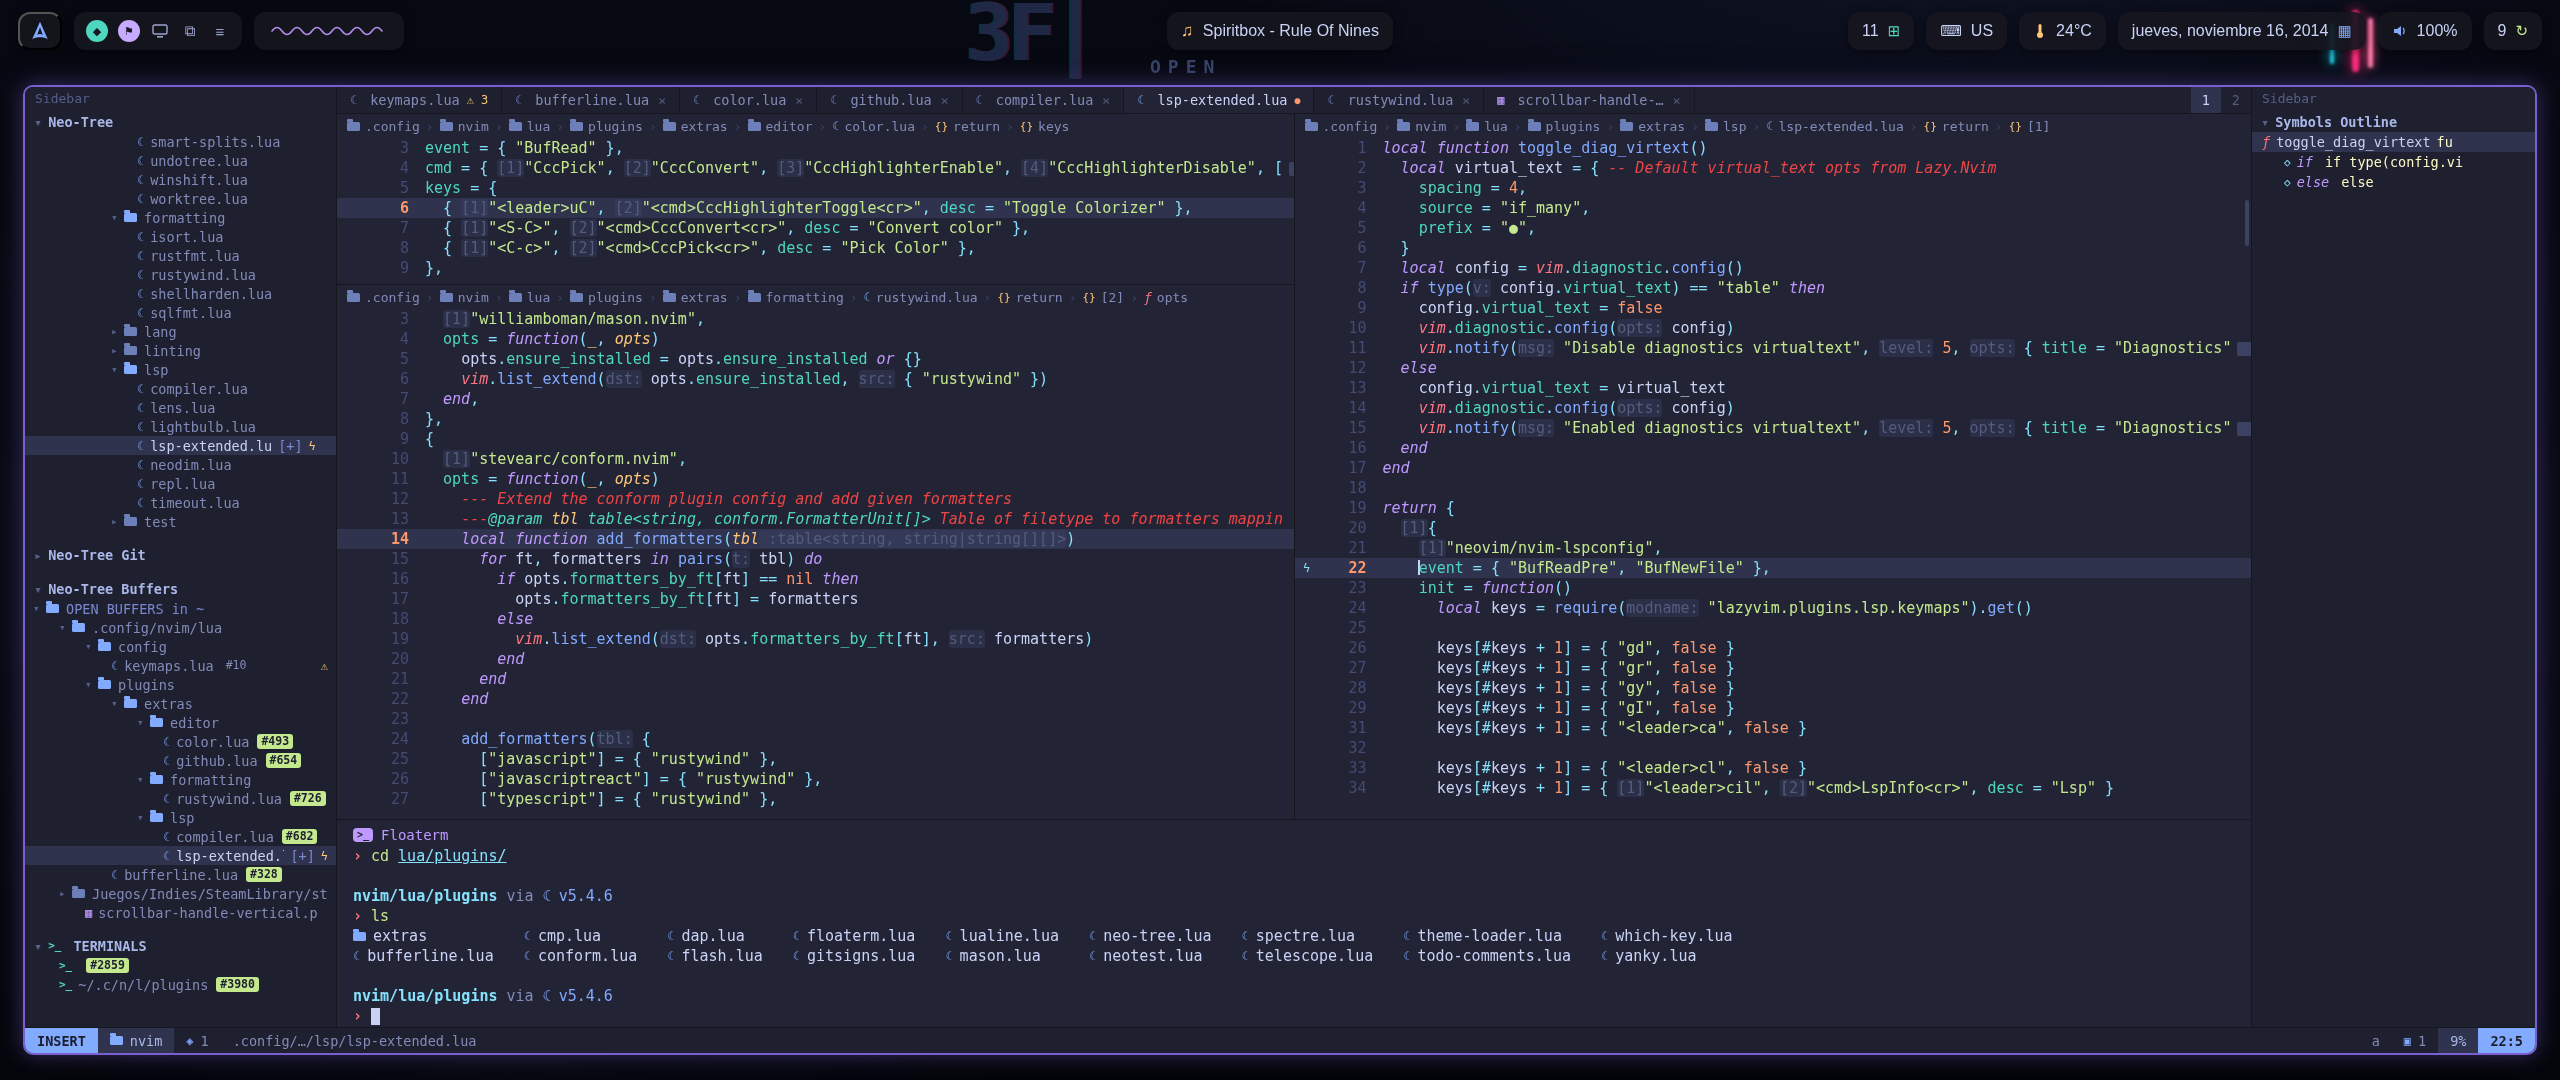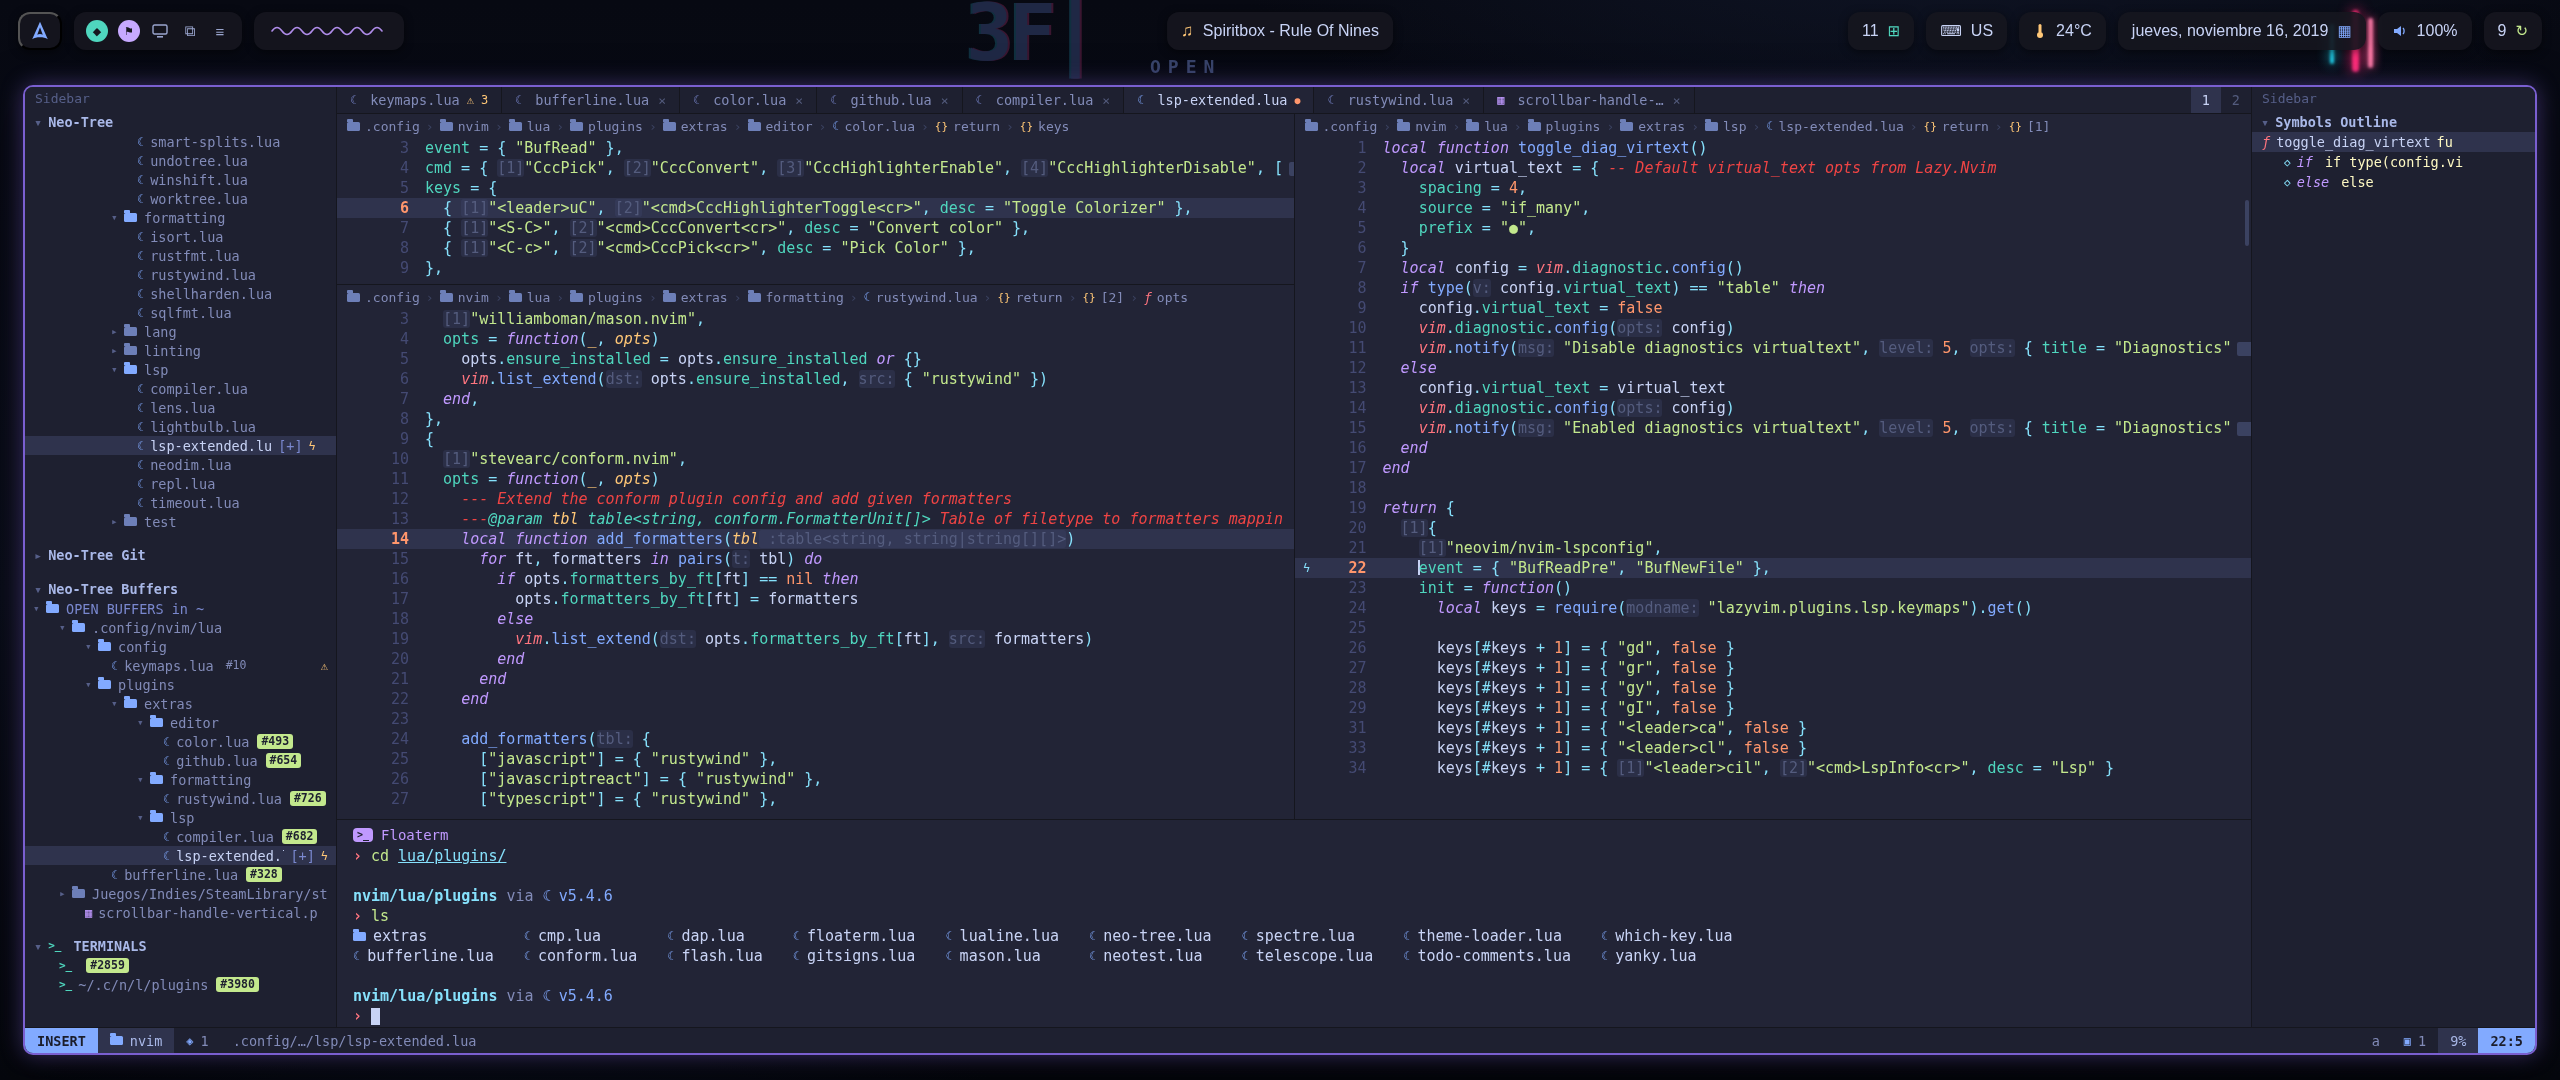--- a/index.html
+++ b/index.html
@@ -229,21 +229,21 @@
       <div class="pill mod">
         <span class="ic">
           <svg width="14" height="16" viewBox="0 0 14 16">
             <rect x="5.5" y="1" width="3" height="9" rx="1.5" fill="#ffc777"></rect>
             <circle cx="7" cy="12" r="3" fill="#ffc777"></circle>
           </svg>
         </span>
         <span>24°C</span>
       </div>
       <div class="pill mod">
-        <span>jueves, noviembre 16, 2019</span>
+        <span>jueves, noviembre 16, 2014</span>
         <span class="ic" style="color: rgb(130, 170, 255);">▦</span>
       </div>
       <div class="pill mod">
         <span class="ic">
           <svg width="16" height="16" viewBox="0 0 16 16">
             <path d="M2 6h3l4-3v10l-4-3H2z" fill="#82aaff"></path>
             <path d="M11 5c1.5 1.5 1.5 4.5 0 6" stroke="#82aaff" fill="none" stroke-width="1.3"></path>
           </svg>
         </span>
         <span>100%</span>
@@ -735,20 +735,21 @@
               <div class="cl"><span class="gut"><span class="sign"></span><span class="ln">21</span></span><span class="lt"><span class="tk-v">    </span><span class="tk-h">[1]</span><span class="tk-s">"neovim/nvim-lspconfig"</span><span class="tk-d">,</span></span></div>
               <div class="cl cur"><span class="gut"><span class="sign">ϟ</span><span class="ln">22</span></span><span class="lt"><span class="tk-v">    </span><span class="ibeam"></span><span class="tk-p">event</span><span class="tk-o"> = </span><span class="tk-d">{ </span><span class="tk-s">"BufReadPre"</span><span class="tk-d">, </span><span class="tk-s">"BufNewFile"</span><span class="tk-d"> },</span></span></div>
               <div class="cl"><span class="gut"><span class="sign"></span><span class="ln">23</span></span><span class="lt"><span class="tk-v">    </span><span class="tk-p">init</span><span class="tk-o"> = </span><span class="tk-k">function</span><span class="tk-d">()</span></span></div>
               <div class="cl"><span class="gut"><span class="sign"></span><span class="ln">24</span></span><span class="lt"><span class="tk-v">      </span><span class="tk-k">local </span><span class="tk-v">keys</span><span class="tk-o"> = </span><span class="tk-f">require</span><span class="tk-d">(</span><span class="tk-h">modname:</span><span class="tk-s"> "lazyvim.plugins.lsp.keymaps"</span><span class="tk-d">).</span><span class="tk-f">get</span><span class="tk-d">()</span></span></div>
               <div class="cl"><span class="gut"><span class="sign"></span><span class="ln">25</span></span><span class="lt"></span></div>
               <div class="cl"><span class="gut"><span class="sign"></span><span class="ln">26</span></span><span class="lt"><span class="tk-v">      </span><span class="tk-v">keys</span><span class="tk-d">[</span><span class="tk-o">#</span><span class="tk-v">keys</span><span class="tk-o"> + </span><span class="tk-n">1</span><span class="tk-d">]</span><span class="tk-o"> = </span><span class="tk-d">{ </span><span class="tk-s">"gd"</span><span class="tk-d">, </span><span class="tk-n">false</span><span class="tk-d"> }</span></span></div>
               <div class="cl"><span class="gut"><span class="sign"></span><span class="ln">27</span></span><span class="lt"><span class="tk-v">      </span><span class="tk-v">keys</span><span class="tk-d">[</span><span class="tk-o">#</span><span class="tk-v">keys</span><span class="tk-o"> + </span><span class="tk-n">1</span><span class="tk-d">]</span><span class="tk-o"> = </span><span class="tk-d">{ </span><span class="tk-s">"gr"</span><span class="tk-d">, </span><span class="tk-n">false</span><span class="tk-d"> }</span></span></div>
               <div class="cl"><span class="gut"><span class="sign"></span><span class="ln">28</span></span><span class="lt"><span class="tk-v">      </span><span class="tk-v">keys</span><span class="tk-d">[</span><span class="tk-o">#</span><span class="tk-v">keys</span><span class="tk-o"> + </span><span class="tk-n">1</span><span class="tk-d">]</span><span class="tk-o"> = </span><span class="tk-d">{ </span><span class="tk-s">"gy"</span><span class="tk-d">, </span><span class="tk-n">false</span><span class="tk-d"> }</span></span></div>
               <div class="cl"><span class="gut"><span class="sign"></span><span class="ln">29</span></span><span class="lt"><span class="tk-v">      </span><span class="tk-v">keys</span><span class="tk-d">[</span><span class="tk-o">#</span><span class="tk-v">keys</span><span class="tk-o"> + </span><span class="tk-n">1</span><span class="tk-d">]</span><span class="tk-o"> = </span><span class="tk-d">{ </span><span class="tk-s">"gI"</span><span class="tk-d">, </span><span class="tk-n">false</span><span class="tk-d"> }</span></span></div>
               <div class="cl"><span class="gut"><span class="sign"></span><span class="ln">31</span></span><span class="lt"><span class="tk-v">      </span><span class="tk-v">keys</span><span class="tk-d">[</span><span class="tk-o">#</span><span class="tk-v">keys</span><span class="tk-o"> + </span><span class="tk-n">1</span><span class="tk-d">]</span><span class="tk-o"> = </span><span class="tk-d">{ </span><span class="tk-s">"&lt;leader&gt;ca"</span><span class="tk-d">, </span><span class="tk-n">false</span><span class="tk-d"> }</span></span></div>
+              <div class="cl"><span class="gut"><span class="sign"></span><span class="ln">32</span></span><span class="lt"></span></div>
               <div class="cl"><span class="gut"><span class="sign"></span><span class="ln">33</span></span><span class="lt"><span class="tk-v">      </span><span class="tk-v">keys</span><span class="tk-d">[</span><span class="tk-o">#</span><span class="tk-v">keys</span><span class="tk-o"> + </span><span class="tk-n">1</span><span class="tk-d">]</span><span class="tk-o"> = </span><span class="tk-d">{ </span><span class="tk-s">"&lt;leader&gt;cl"</span><span class="tk-d">, </span><span class="tk-n">false</span><span class="tk-d"> }</span></span></div>
               <div class="cl"><span class="gut"><span class="sign"></span><span class="ln">34</span></span><span class="lt"><span class="tk-v">      </span><span class="tk-v">keys</span><span class="tk-d">[</span><span class="tk-o">#</span><span class="tk-v">keys</span><span class="tk-o"> + </span><span class="tk-n">1</span><span class="tk-d">]</span><span class="tk-o"> = </span><span class="tk-d">{ </span><span class="tk-h">[1]</span><span class="tk-s">"&lt;leader&gt;cil"</span><span class="tk-d">, </span><span class="tk-h">[2]</span><span class="tk-s">"&lt;cmd&gt;LspInfo&lt;cr&gt;"</span><span class="tk-d">, </span><span class="tk-p">desc</span><span class="tk-o"> = </span><span class="tk-s">"Lsp"</span><span class="tk-d"> }</span></span></div>
             </div>
           </div>
       </div>
       <div class="floaterm" id="floaterm">
           <div class="ft-title">
             <span class="ft-badge">&gt;_</span>
             <span>Floaterm</span>
           </div>

